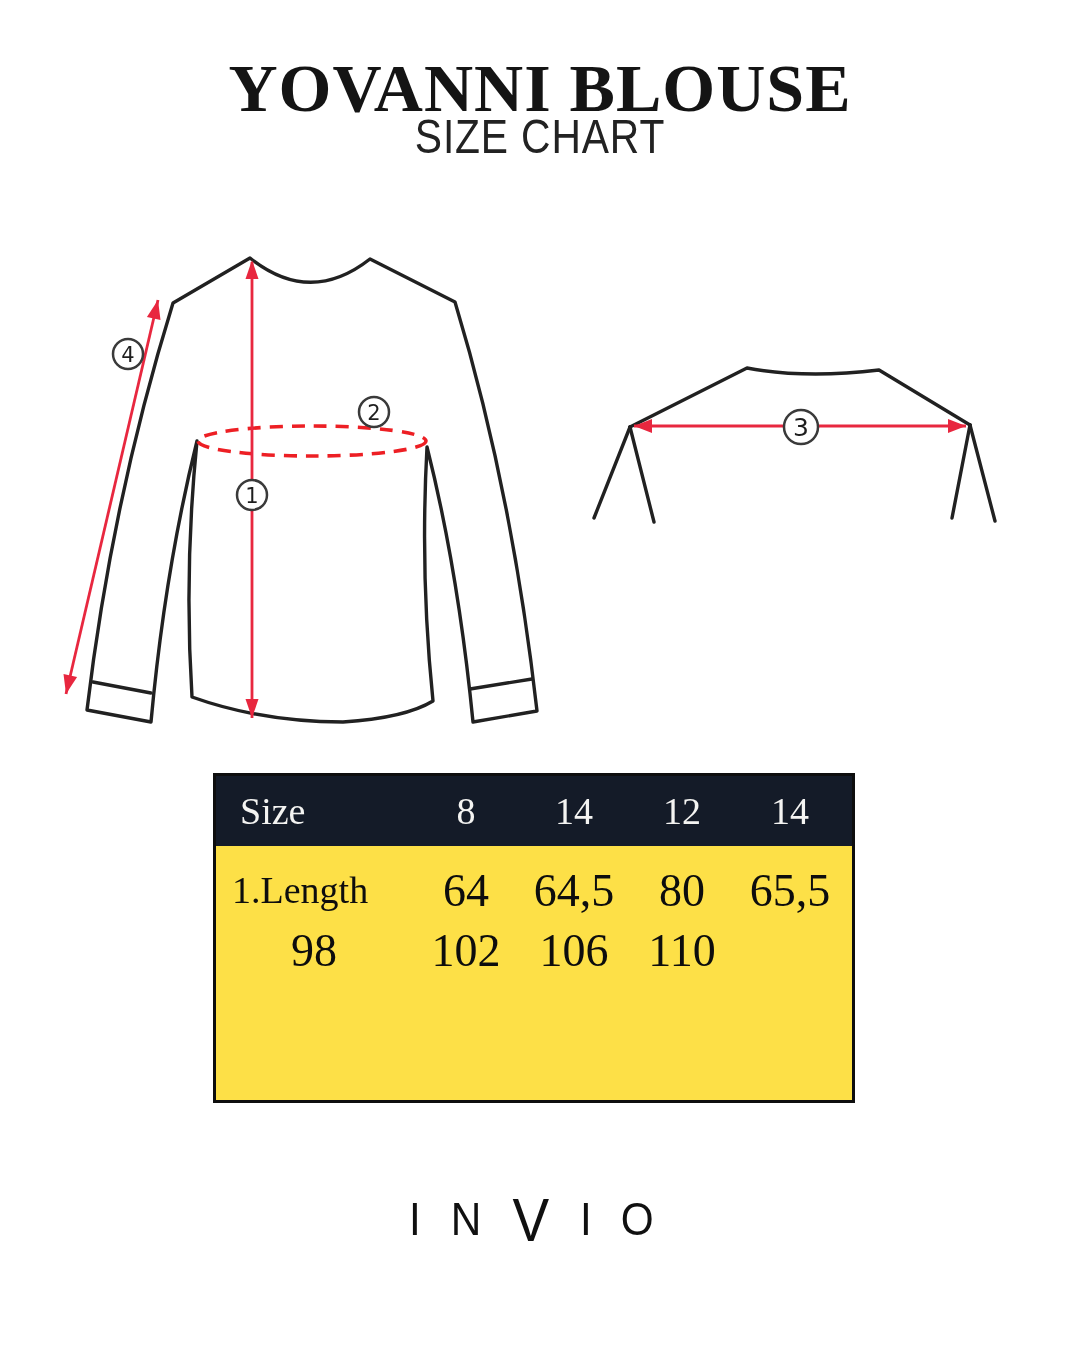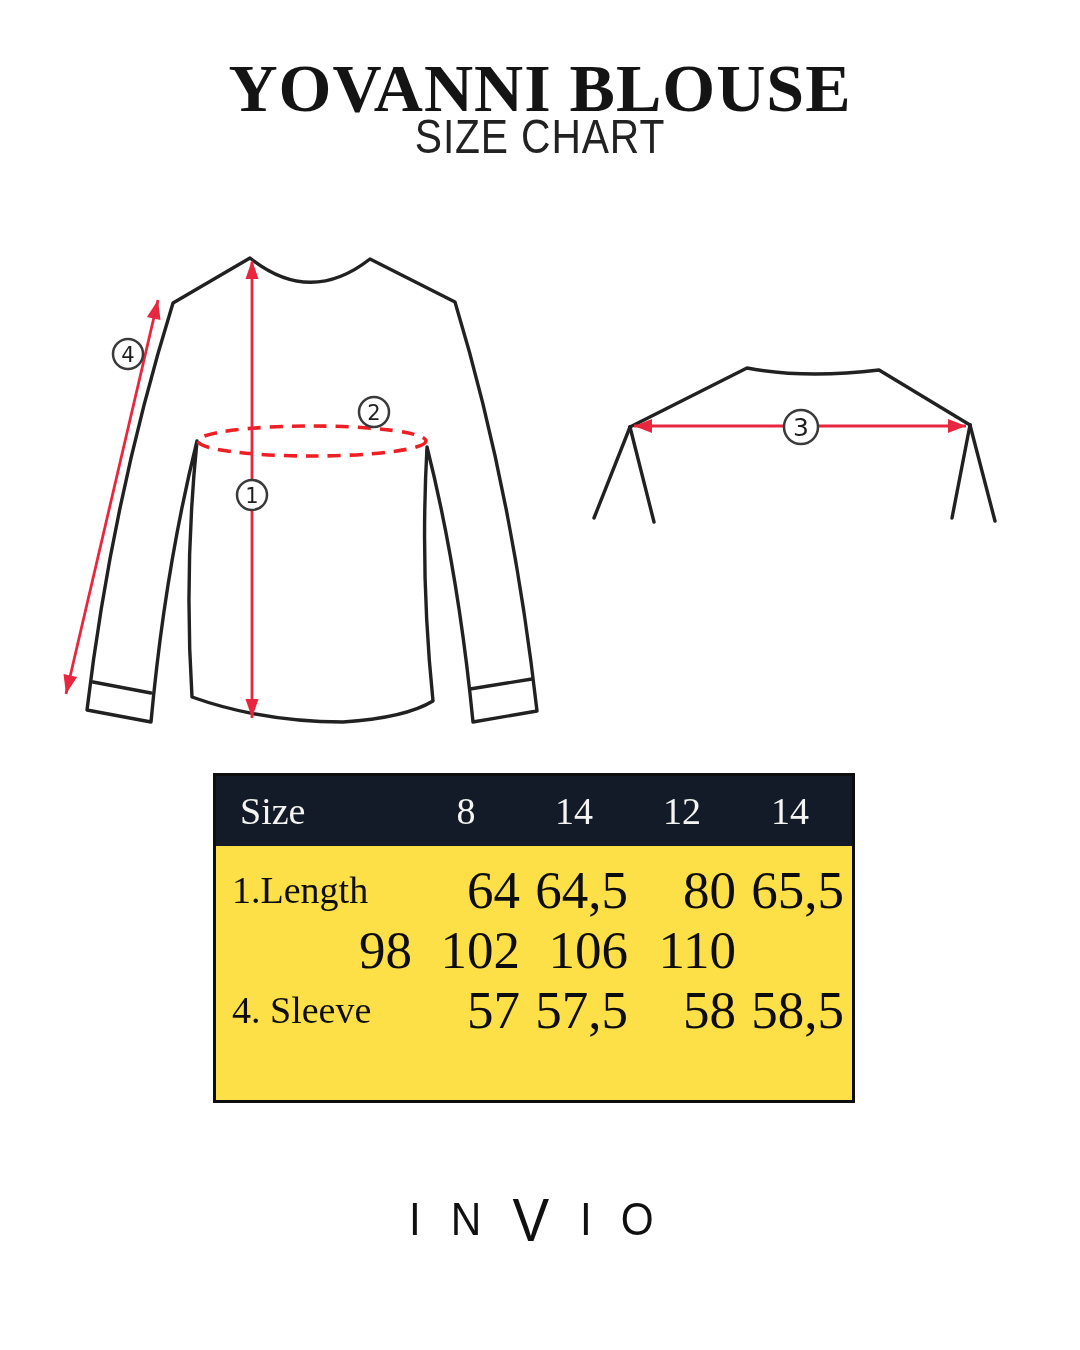--- a/index.html
+++ b/index.html
@@ -43,21 +43,21 @@
     height:70px;background:#141b28;color:#f4f4f2;
     align-items:center;font-size:38px;
   }
   .thead .th{text-align:center;}
   .thead .th.label{text-align:left;padding-left:24px;}
   .tbody{padding-top:14px;}
   .tr{
     display:grid;grid-template-columns:196px 108px 108px 108px 108px;
     height:60px;align-items:center;
   }
-  .td{font-size:53px;color:#0d0d0d;text-align:right;}
+  .td{font-size:46px;color:#0d0d0d;text-align:center;}
   .td.label{font-size:38px;text-align:left;padding-left:16px;}
   
   .logo{
     position:absolute;top:1196px;left:532px;transform:translateX(-50%);
     display:flex;align-items:flex-start;gap:28px;
     font-family:"Liberation Sans",sans-serif;font-size:46px;line-height:46px;
     color:#101010;font-weight:400;
   }
   .logo .ltr{display:block;transform:scaleX(0.92);}
   .logo .ltr:nth-child(3){font-size:61px;line-height:46px;transform:scaleX(0.9) translateY(1px);}
@@ -148,27 +148,20 @@
         <div class="td">64,5</div>
         <div class="td">80</div>
         <div class="td">65,5</div>
       </div>
       <div class="tr">
         <div class="td">98</div>
         <div class="td">102</div>
         <div class="td">106</div>
         <div class="td">110</div>
       </div>
-      <div class="tr">
-        <div class="td label">4. Sleeve</div>
-        <div class="td">57</div>
-        <div class="td">57,5</div>
-        <div class="td">58</div>
-        <div class="td">58,5</div>
-      </div>
     </div>
   </div>
 
   <div class="logo">
     <span class="ltr">I</span>
     <span class="ltr">N</span>
     <span class="ltr">V</span>
     <span class="ltr">I</span>
     <span class="ltr">O</span>
   </div>

